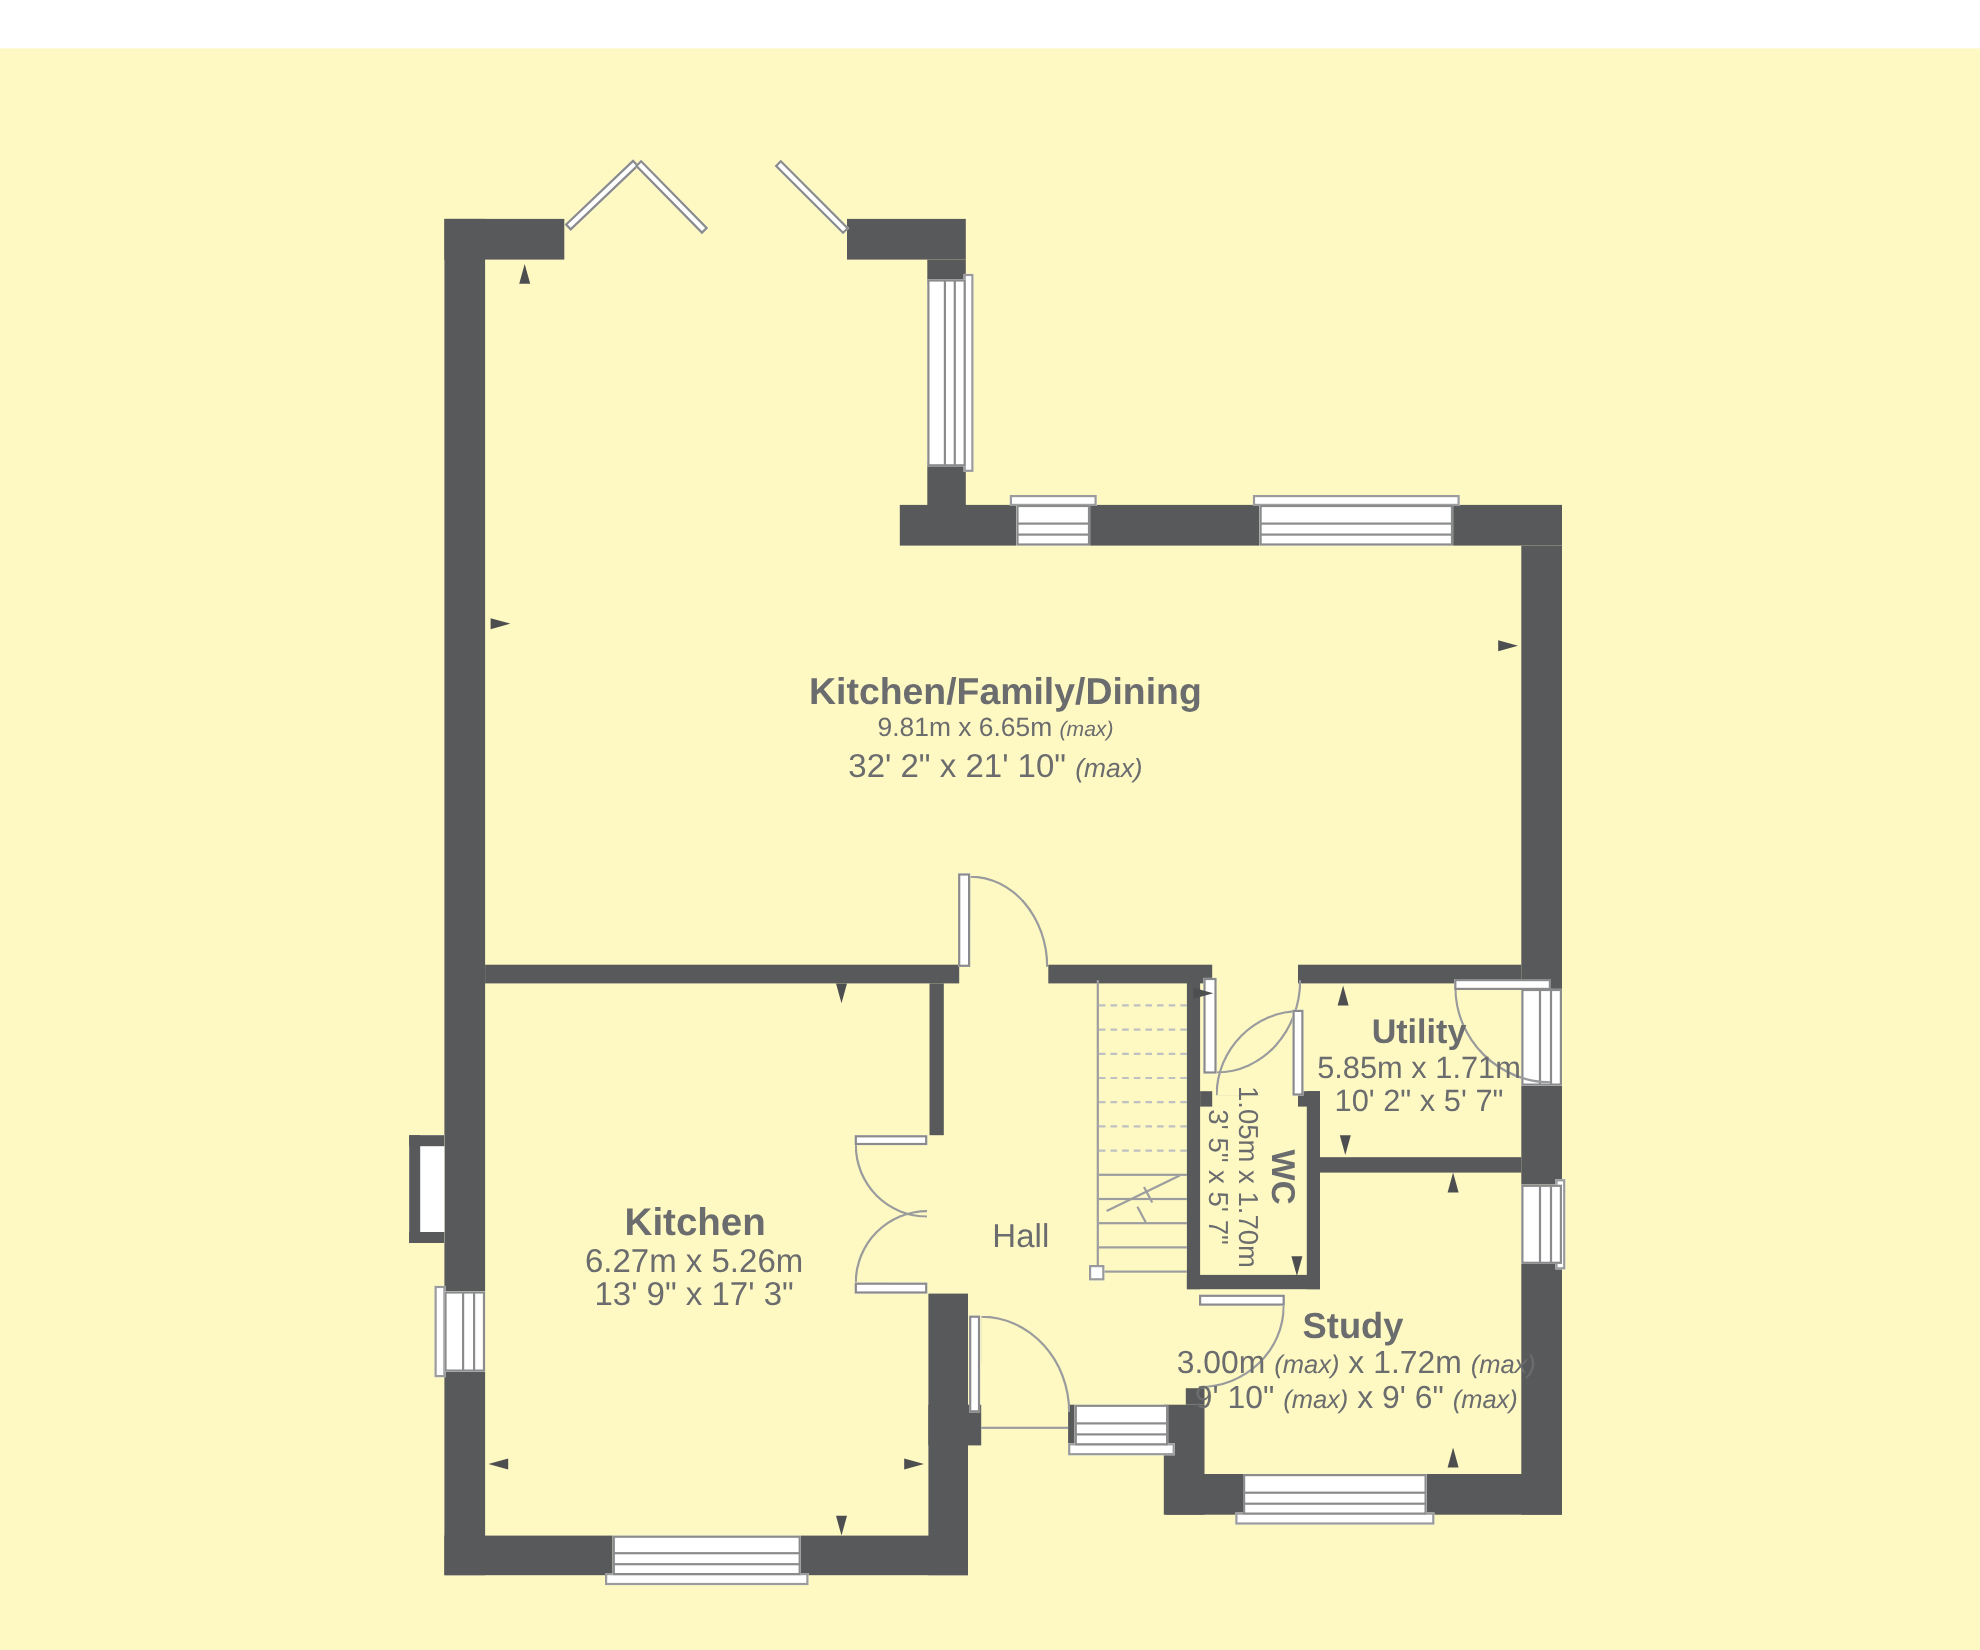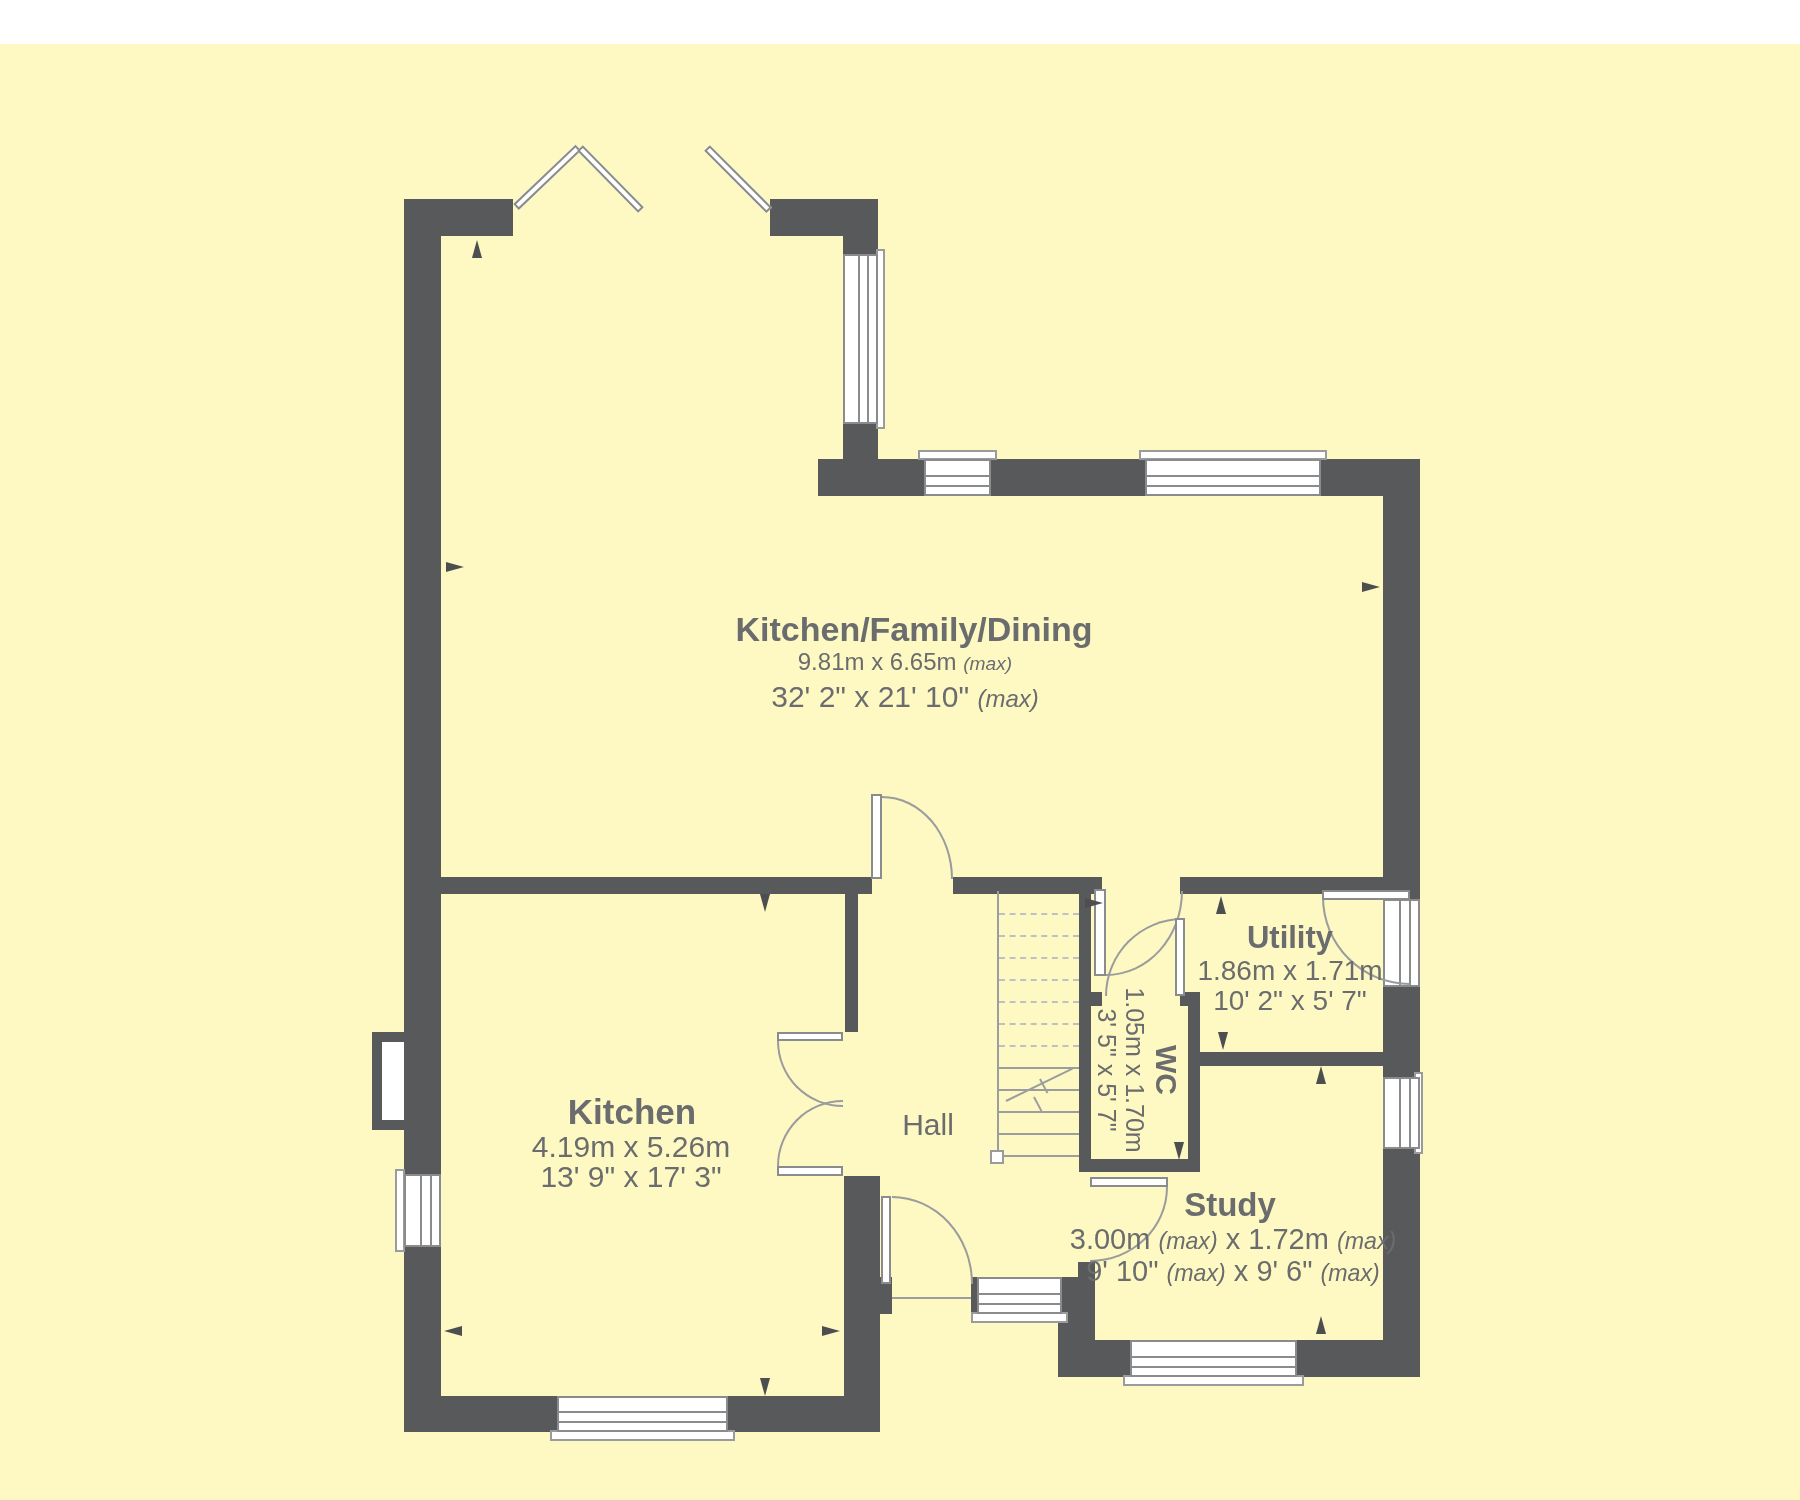--- a/index.html
+++ b/index.html
@@ -184,27 +184,27 @@
   <div class="lbl" style="left:905px;top:604px;font-size:24px;">
     <span>9.81m x 6.65m</span>
     <span class="mx">(max)</span>
   </div>
   <div class="lbl" style="left:905px;top:636px;font-size:30px;">
     <span>32' 2" x 21' 10"</span>
     <span class="mx">(max)</span>
   </div>
 
   <div class="lbl b" style="left:632px;top:1048px;font-size:35px;">Kitchen</div>
-  <div class="lbl" style="left:631px;top:1086px;font-size:30px;">4.19m x 5.26m</div>
+  <div class="lbl" style="left:631px;top:1086px;font-size:30px;">6.27m x 5.26m</div>
   <div class="lbl" style="left:631px;top:1116px;font-size:30px;">13' 9" x 17' 3"</div>
 
   <div class="lbl" style="left:928px;top:1064px;font-size:30px;">Hall</div>
 
   <div class="lbl b" style="left:1290px;top:876px;font-size:31px;">Utility</div>
-  <div class="lbl" style="left:1290px;top:911px;font-size:28px;">1.86m x 1.71m</div>
+  <div class="lbl" style="left:1290px;top:911px;font-size:28px;">5.85m x 1.71m</div>
   <div class="lbl" style="left:1290px;top:941px;font-size:28px;">10' 2" x 5' 7"</div>
 
   <div class="lbl rot" style="left:1138px;top:1026px;">
     <span class="b" style="display:block;font-size:30px;">WC</span>
     <span style="display:block;font-size:25px;">1.05m x 1.70m</span>
     <span style="display:block;font-size:25px;">3' 5" x 5' 7"</span>
   </div>
 
   <div class="lbl b" style="left:1230px;top:1142px;font-size:33px;">Study</div>
   <div class="lbl" style="left:1233px;top:1179px;font-size:29px;">

